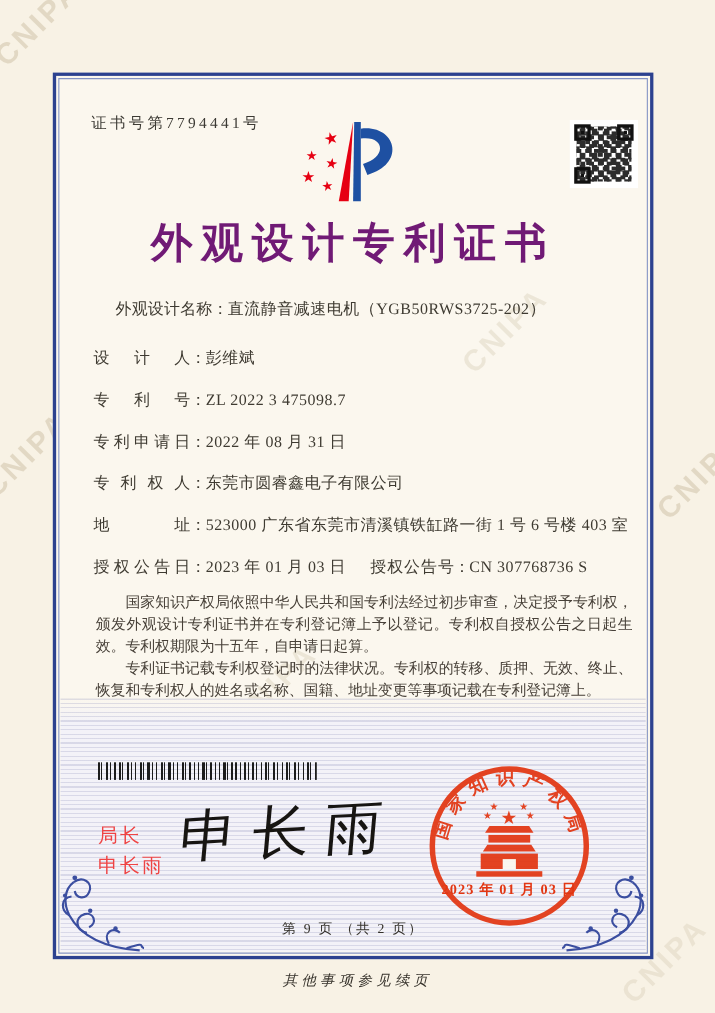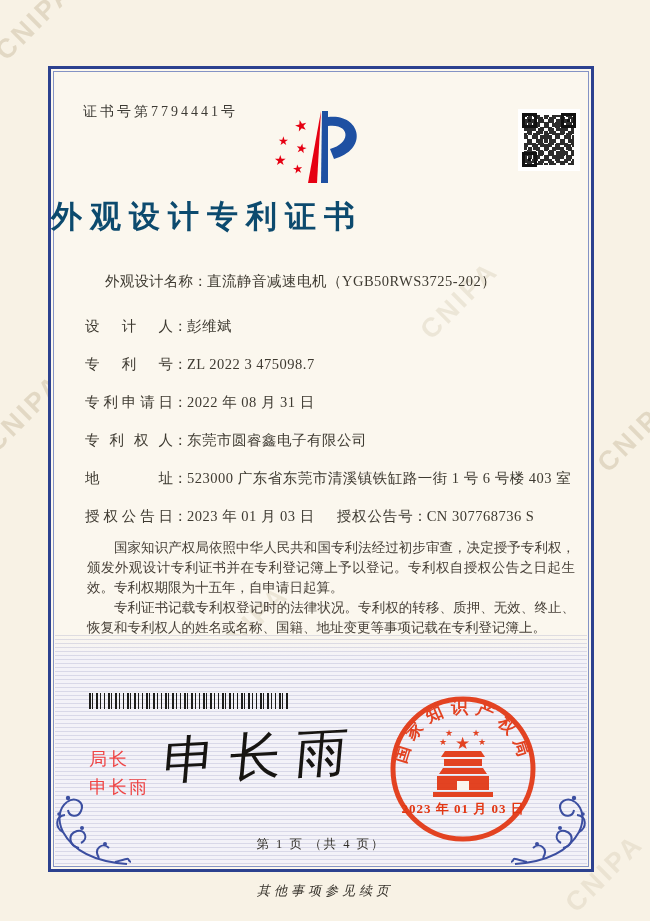--- a/index.html
+++ b/index.html
@@ -39,22 +39,22 @@
     opacity:.9;
   }
   .qr .finder{
     position:absolute;width:15px;height:15px;box-sizing:border-box;
     border:3px solid #111;background:#111;background-clip:content-box;padding:3px;
   }
   .qr .f-tl{left:0;top:0;background-color:#111;}
   .qr .f-tr{right:0;top:0;}
   .qr .f-bl{left:0;bottom:0;}
   .title{
-    position:absolute;left:0;top:127px;width:100%;text-align:left;
-    font-size:31px;font-weight:bold;letter-spacing:8px;color:#0c4a6e;
+    position:absolute;left:0;top:127px;width:100%;text-align:center;
+    font-size:38px;font-weight:bold;letter-spacing:8px;color:#701a75;
   }
   
   .fields{position:absolute;left:34px;top:202px;width:500px;font-size:14.5px;color:#3e3a31;}
   .row{height:21px;line-height:21px;margin-bottom:17px;white-space:nowrap;}
   .row.first{margin-bottom:24px;margin-left:20px;}
   .fl{display:inline-block;width:88px;text-align:justify;text-align-last:justify;vertical-align:top;}
   .colon{display:inline-block;width:14px;vertical-align:top;}
   .fv{letter-spacing:.5px;}
   .pair2{margin-left:22px;}
   
@@ -223,16 +223,16 @@
       <path d="M54,64 L98,64 L94,58 L58,58 Z"></path>
       <rect x="57" y="66" width="38" height="7"></rect>
       <path d="M52,81 L100,81 L96,75 L56,75 Z"></path>
       <rect x="50" y="83" width="52" height="14"></rect>
       <rect x="70" y="88" width="12" height="9" fill="#fbf7ee"></rect>
       <rect x="46" y="99" width="60" height="5"></rect>
     </g>
   </svg>
   <div class="seal-date">2023 年 01 月 03 日</div>
 
-  <div class="page-num">第 1 页 （共 4 页）</div>
+  <div class="page-num">第 9 页 （共 2 页）</div>
 </div>
 
 <div class="below-note">其他事项参见续页</div>
 
 </body></html>

